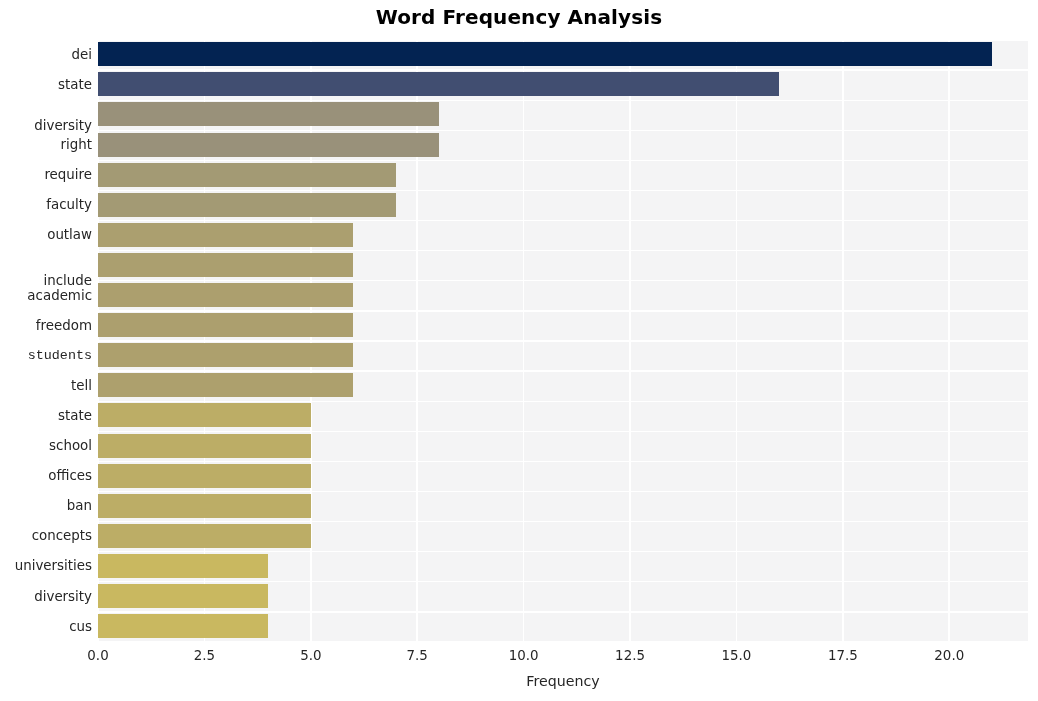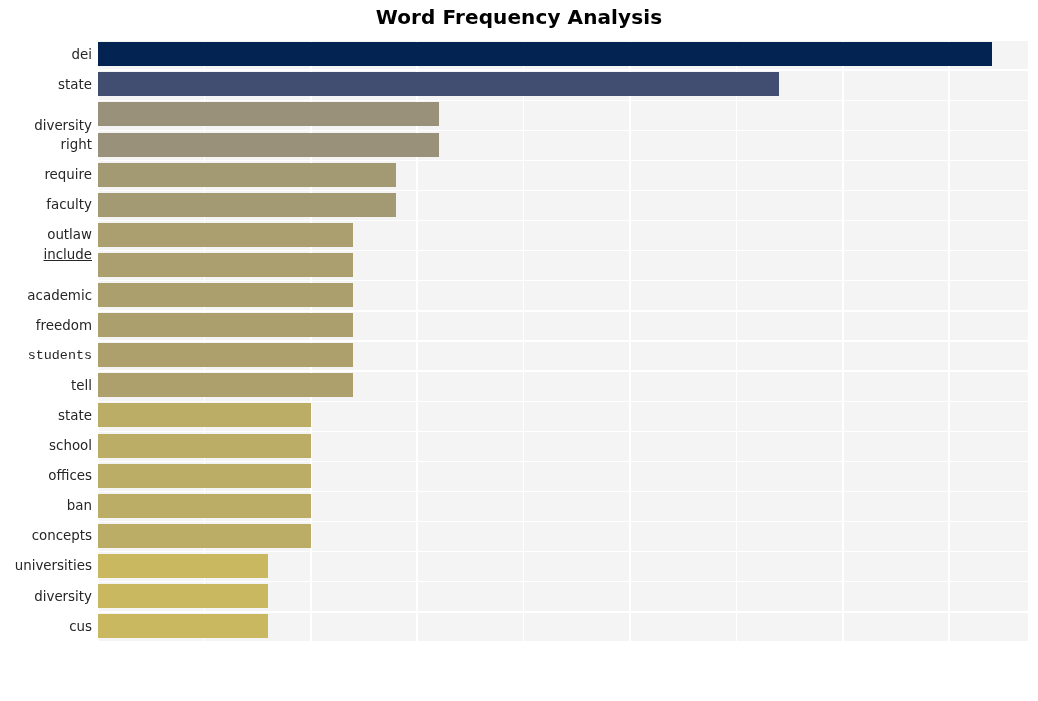--- a/index.html
+++ b/index.html
@@ -219,30 +219,42 @@
   </div>
 
   <div id="y-axis">
       <div class="y-tick-label" style="top: 0.75px;">dei</div>
       <div class="y-tick-label" style="top: 30.85px;">state</div>
       <div class="y-tick-label" style="top: 72px;">diversity</div>
       <div class="y-tick-label" style="top: 91.05px; margin-left: 31px;">right</div>
       <div class="y-tick-label" style="top: 121.15px;">require</div>
       <div class="y-tick-label" style="top: 151.25px;">faculty</div>
       <div class="y-tick-label" style="top: 181.35px;">outlaw</div>
-      <div class="y-tick-label" style="top: 201px; text-decoration: underline;">include</div>
+      <div class="y-tick-label" style="top: 227px;">include</div>
       <div class="y-tick-label" style="top: 241.55px;">academic</div>
       <div class="y-tick-label" style="top: 271.65px; padding-left: 27px;">freedom</div>
       <div class="y-tick-label" style="top: 301.75px; font-family: Liberation Mono, monospace;">students</div>
       <div class="y-tick-label" style="top: 331.85px;">tell</div>
       <div class="y-tick-label" style="top: 361.95px;">state</div>
       <div class="y-tick-label" style="top: 392.05px;">school</div>
       <div class="y-tick-label" style="top: 422.15px;">offices</div>
       <div class="y-tick-label" style="top: 452.25px;">ban</div>
       <div class="y-tick-label" style="top: 482.35px;">concepts</div>
       <div class="y-tick-label" style="top: 512.45px;">universities</div>
       <div class="y-tick-label" style="top: 542.55px;">diversity</div>
       <div class="y-tick-label" style="top: 572.65px;">cus</div>
     </div>
 
-
+  <div id="x-axis">
+      <div class="x-tick-label" style="left: 0px;">0.0</div>
+      <div class="x-tick-label" style="left: 106.407px;">2.5</div>
+      <div class="x-tick-label" style="left: 212.815px;">5.0</div>
+      <div class="x-tick-label" style="left: 319.222px;">7.5</div>
+      <div class="x-tick-label" style="left: 425.629px;">10.0</div>
+      <div class="x-tick-label" style="left: 532.037px;">12.5</div>
+      <div class="x-tick-label" style="left: 638.444px;">15.0</div>
+      <div class="x-tick-label" style="left: 744.851px;">17.5</div>
+      <div class="x-tick-label" style="left: 851.259px;">20.0</div>
+    </div>
+
+  <div id="x-axis-label">Frequency</div>
 
 </div>
 
 </body></html>

